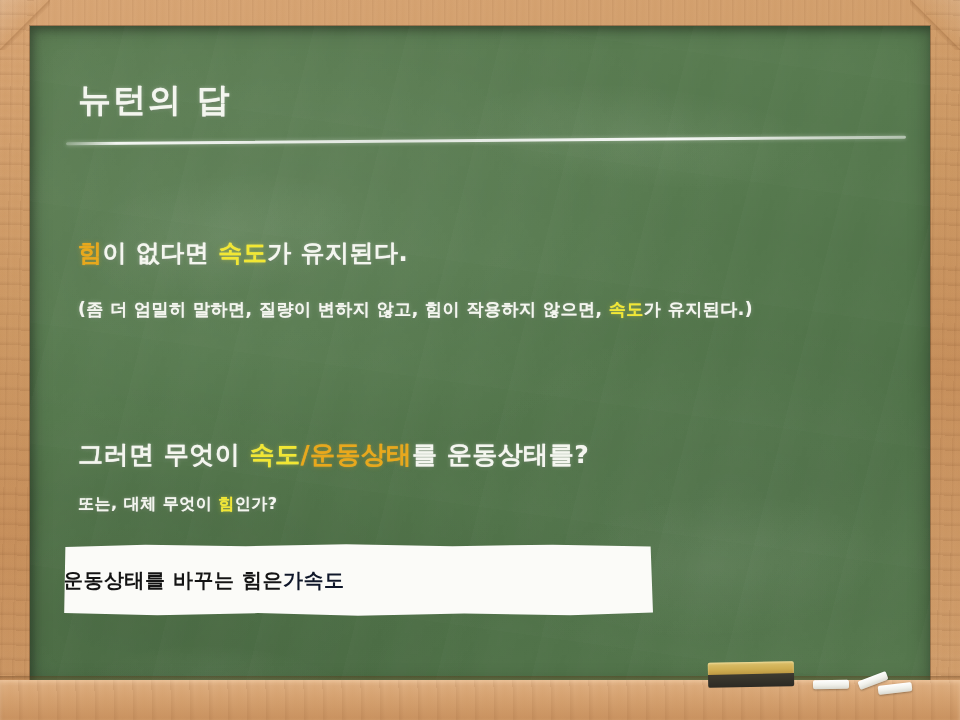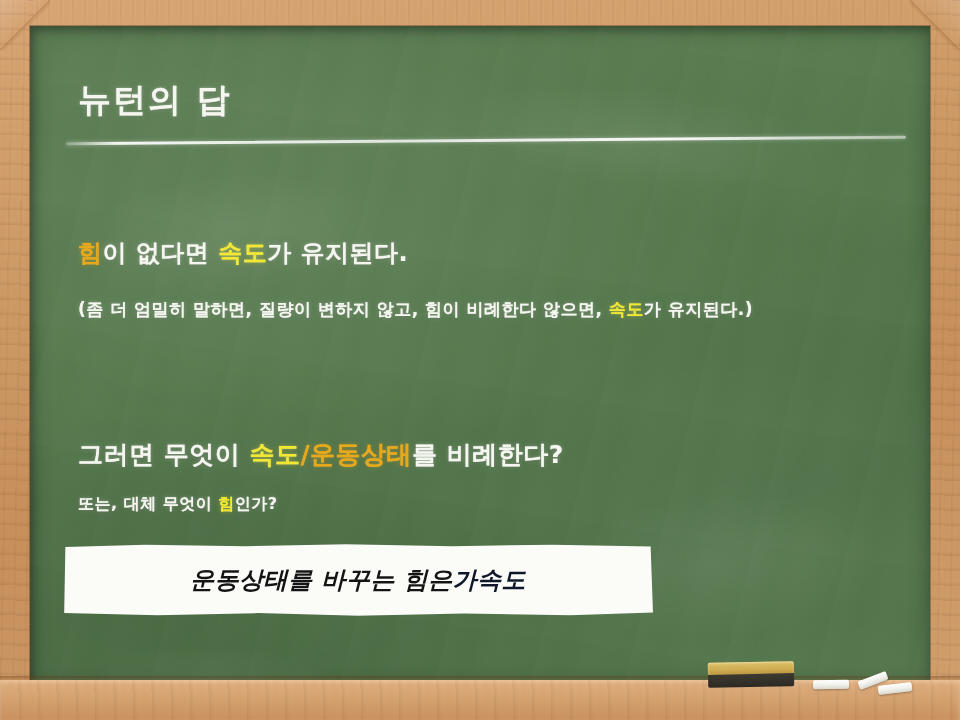--- a/index.html
+++ b/index.html
@@ -222,28 +222,27 @@
     );
   }
   .conclusion-text {
     position: absolute;
     left: 0;
     top: 0;
     width: 590px;
     height: 72px;
     display: flex;
     align-items: center;
-    justify-content: center;
+    justify-content: flex-start;
     font-family: "DejaVu Sans", sans-serif;
-    font-size: 24px;
+    font-size: 20px;
     font-weight: 700;
     color: #141414;
     letter-spacing: 0.5px;
     white-space: nowrap;
-    font-style: italic;
   }
   .c-brown {
     color: #0f172a;
   }
 
   
   .ledge {
     position: absolute;
     left: 0;
     bottom: 0;
@@ -327,25 +326,25 @@
 
       <div class="chalk title">뉴턴의 답</div>
 
       <div class="title-rule"></div>
 
       <div class="chalk stmt">
         <span class="c-amber">힘</span><span>이 없다면 </span><span class="c-yellow">속도</span><span>가 유지된다.</span>
       </div>
 
       <div class="chalk paren">
-        <span>(좀 더 엄밀히 말하면, 질량이 변하지 않고, 힘이 비례한다 않으면, </span><span class="c-yellow">속도</span><span>가 유지된다.)</span>
+        <span>(좀 더 엄밀히 말하면, 질량이 변하지 않고, 힘이 작용하지 않으면, </span><span class="c-yellow">속도</span><span>가 유지된다.)</span>
       </div>
 
       <div class="chalk q1">
-        <span>그러면 무엇이 </span><span class="c-yellow">속도</span><span class="c-amber">/운동상태</span><span>를 비례한다?</span>
+        <span>그러면 무엇이 </span><span class="c-yellow">속도</span><span class="c-amber">/운동상태</span><span>를 운동상태를?</span>
       </div>
 
       <div class="chalk q2">
         <span>또는, 대체 무엇이 </span><span class="c-yellow">힘</span><span>인가?</span>
       </div>
 
       <div class="conclusion-box">
         <div class="conclusion-text">
           <span>운동상태를 바꾸는 힘은 </span>
             <span class="c-brown">가속도</span>

